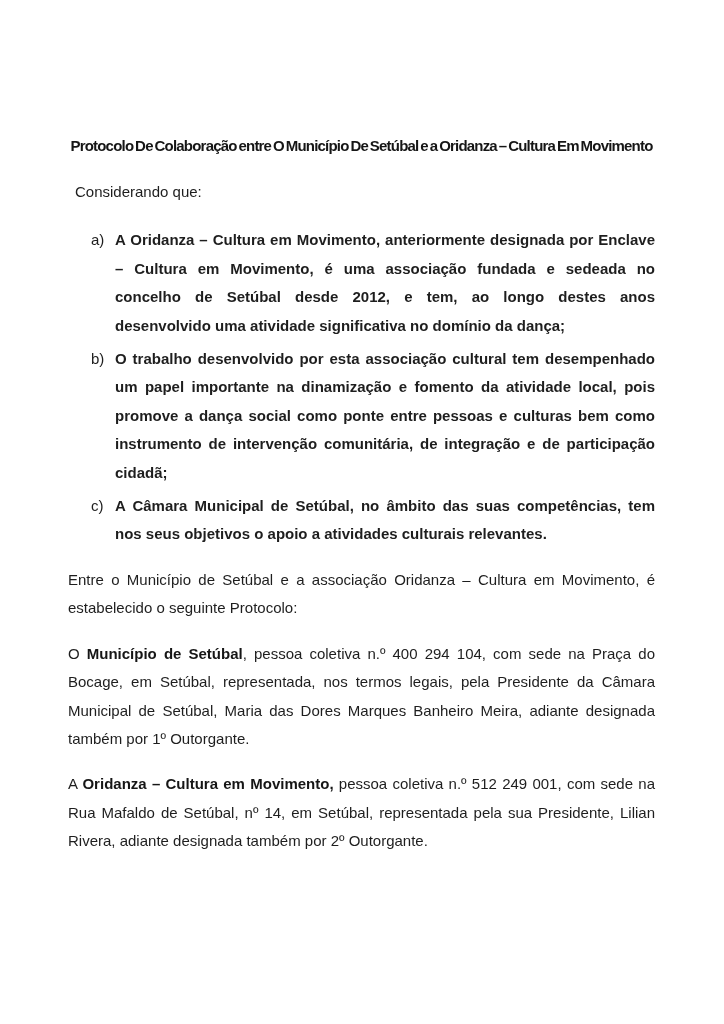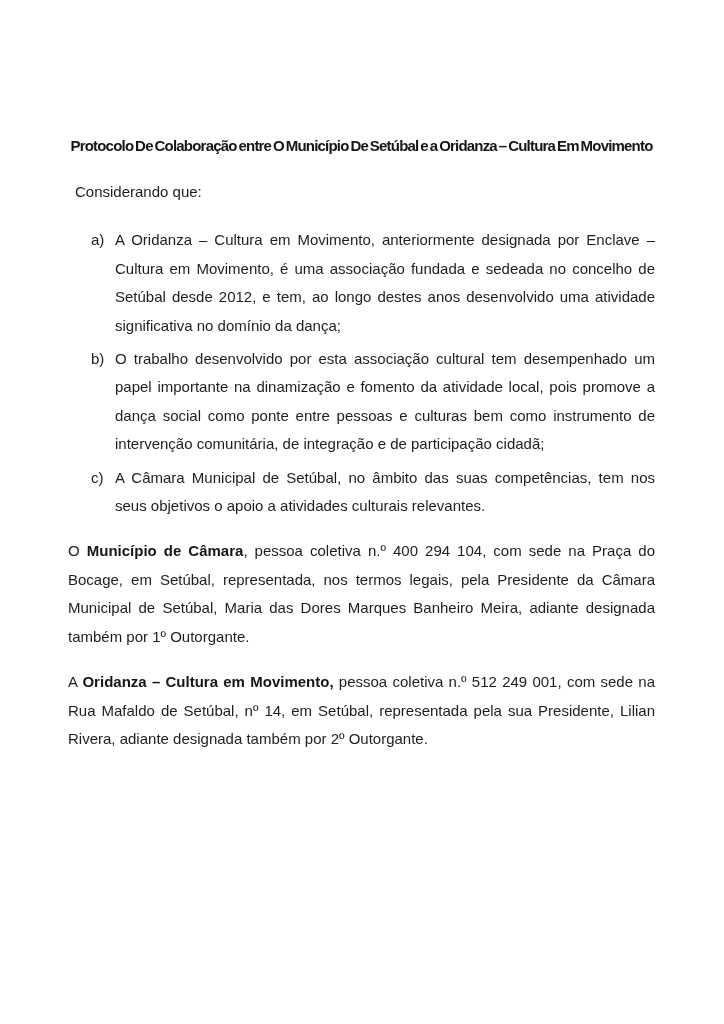--- a/index.html
+++ b/index.html
@@ -47,20 +47,21 @@
   }
   .consideration:first-child {
     margin-top: 0;
   }
   .consideration .marker {
     flex: 0 0 24px;
   }
   .consideration .c-text {
     flex: 1 1 auto;
     text-align: justify;
+    font-weight: bold;
   }
   .para {
     margin: 17px 0 0 0;
     text-align: justify;
   }
   .para strong, .title {
     color: #161616;
   }
 </style>
 </head>
@@ -80,18 +81,19 @@
     <li class="consideration">
       <span class="marker">b)</span>
       <span class="c-text">O trabalho desenvolvido por esta associação cultural tem desempenhado um papel importante na dinamização e fomento da atividade local, pois promove a dança social como ponte entre pessoas e culturas bem como instrumento de intervenção comunitária, de integração e de participação cidadã;</span>
     </li>
     <li class="consideration">
       <span class="marker">c)</span>
       <span class="c-text">A Câmara Municipal de Setúbal, no âmbito das suas competências, tem nos seus objetivos o apoio a atividades culturais relevantes.</span>
     </li>
   </ol>
 
+  <p class="para">Entre o Município de Setúbal e a associação Oridanza – Cultura em Movimento, é estabelecido o seguinte Protocolo:</p>
 
-  <p class="para"><span>O </span><strong>Município de Câmara</strong><span>, pessoa coletiva n.º 400 294 104, com sede na Praça do Bocage, em Setúbal, representada, nos termos legais, pela Presidente da Câmara Municipal de Setúbal, Maria das Dores Marques Banheiro Meira, adiante designada também por 1º Outorgante.</span></p>
+  <p class="para"><span>O </span><strong>Município de Setúbal</strong><span>, pessoa coletiva n.º 400 294 104, com sede na Praça do Bocage, em Setúbal, representada, nos termos legais, pela Presidente da Câmara Municipal de Setúbal, Maria das Dores Marques Banheiro Meira, adiante designada também por 1º Outorgante.</span></p>
 
   <p class="para"><span>A </span><strong>Oridanza – Cultura em Movimento,</strong><span> pessoa coletiva n.º 512 249 001, com sede na Rua Mafaldo de Setúbal, nº 14, em Setúbal, representada pela sua Presidente, Lilian Rivera, adiante designada também por 2º Outorgante.</span></p>
 
 </div>
 
 </body></html>

